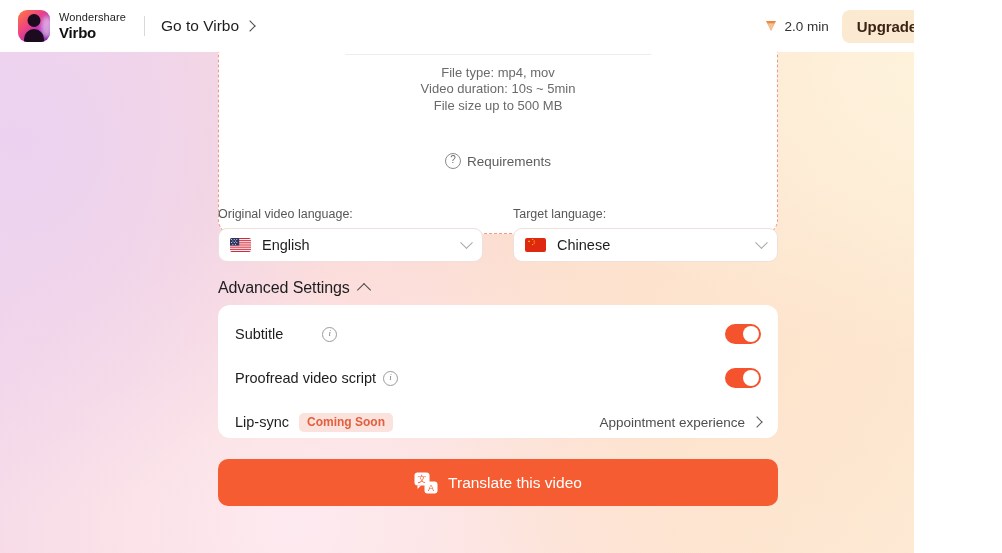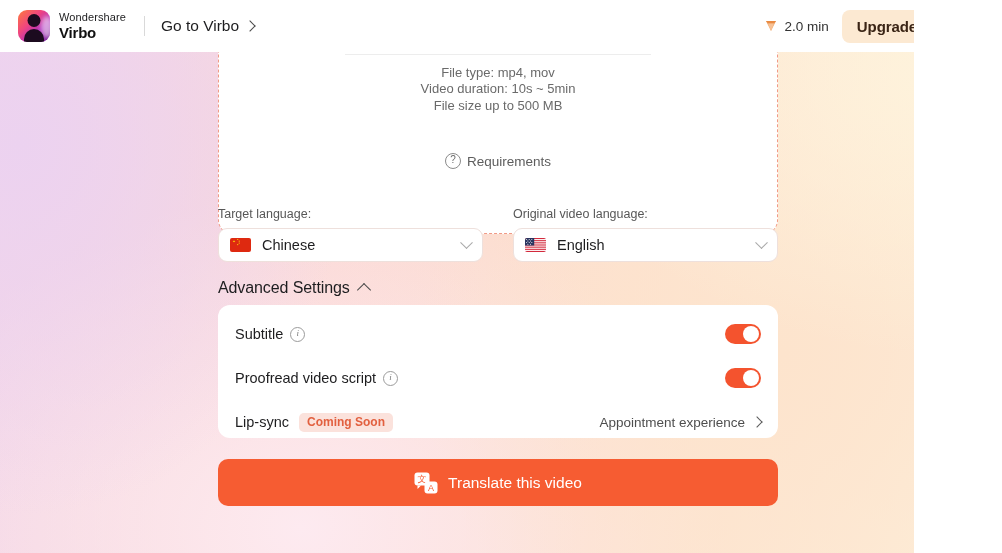--- a/index.html
+++ b/index.html
@@ -316,21 +316,21 @@
     height: 133px;
     background: #fff;
     border-radius: 12px;
     padding: 0 17px;
   }
   .adv-row {
     height: 44px;
     display: flex;
     align-items: center;
   }
-  .adv-row:nth-child(1) { margin-top: 7px; }
+  .adv-row:nth-child(1) { margin-top: 7px; gap: 32px; }
   .adv-label {
     font-size: 14.5px;
     color: #1d1d1f;
   }
   .info-icon {
     width: 13px; height: 13px;
     border-radius: 50%;
     border: 1.1px solid #9b9b9b;
     color: #7d7d7d;
     font-size: 9px;
@@ -460,38 +460,20 @@
         <div>Video duration: 10s ~ 5min</div>
         <div>File size up to 500 MB</div>
       </div>
       <div class="requirements">
         <span class="qmark">?</span>
         <span>Requirements</span>
       </div>
     </div>
 
     <div class="panel lang-row">
-
-      <div class="lang-col">
-        <span class="lang-label">Target language:</span>
-        <div class="select">
-          <svg class="flag" viewBox="0 0 21 14">
-            <rect width="21" height="14" fill="#de2910"></rect>
-            <g fill="#ffde00">
-              <polygon points="4,2 4.8,4.2 2.6,2.9 5.4,2.9 3.2,4.2"></polygon>
-              <circle cx="7.7" cy="1.5" r=".6"></circle>
-              <circle cx="9.2" cy="3.1" r=".6"></circle>
-              <circle cx="9.2" cy="5.1" r=".6"></circle>
-              <circle cx="7.7" cy="6.6" r=".6"></circle>
-            </g>
-          </svg>
-          <span class="select-value">Chinese</span>
-          <i class="caret"></i>
-        </div>
-      </div>
 
       <div class="lang-col">
         <span class="lang-label">Original video language:</span>
         <div class="select">
           <svg class="flag" viewBox="0 0 21 14">
             <rect width="21" height="14" fill="#ffffff"></rect>
             <g fill="#d2293c">
               <rect y="0" width="21" height="1.08"></rect>
                 <rect y="2.15" width="21" height="1.08"></rect>
               <rect y="4.3" width="21" height="1.08"></rect>
@@ -511,20 +493,38 @@
                 <circle cx="4.2" cy="4.6" r=".5"></circle>
                 <circle cx="6.8" cy="4.6" r=".5"></circle>
               <circle cx="2.9" cy="6.2" r=".5"></circle>
                 <circle cx="5.5" cy="6.2" r=".5"></circle>
             </g>
           </svg>
           <span class="select-value">English</span>
           <i class="caret"></i>
         </div>
       </div>
+
+      <div class="lang-col">
+        <span class="lang-label">Target language:</span>
+        <div class="select">
+          <svg class="flag" viewBox="0 0 21 14">
+            <rect width="21" height="14" fill="#de2910"></rect>
+            <g fill="#ffde00">
+              <polygon points="4,2 4.8,4.2 2.6,2.9 5.4,2.9 3.2,4.2"></polygon>
+              <circle cx="7.7" cy="1.5" r=".6"></circle>
+              <circle cx="9.2" cy="3.1" r=".6"></circle>
+              <circle cx="9.2" cy="5.1" r=".6"></circle>
+              <circle cx="7.7" cy="6.6" r=".6"></circle>
+            </g>
+          </svg>
+          <span class="select-value">Chinese</span>
+          <i class="caret"></i>
+        </div>
+      </div>
     </div>
 
     <div class="panel adv-header">
       <span class="adv-title">Advanced Settings</span>
       <i class="adv-caret"></i>
     </div>
 
     <div class="panel adv-card">
 
       <div class="adv-row">

